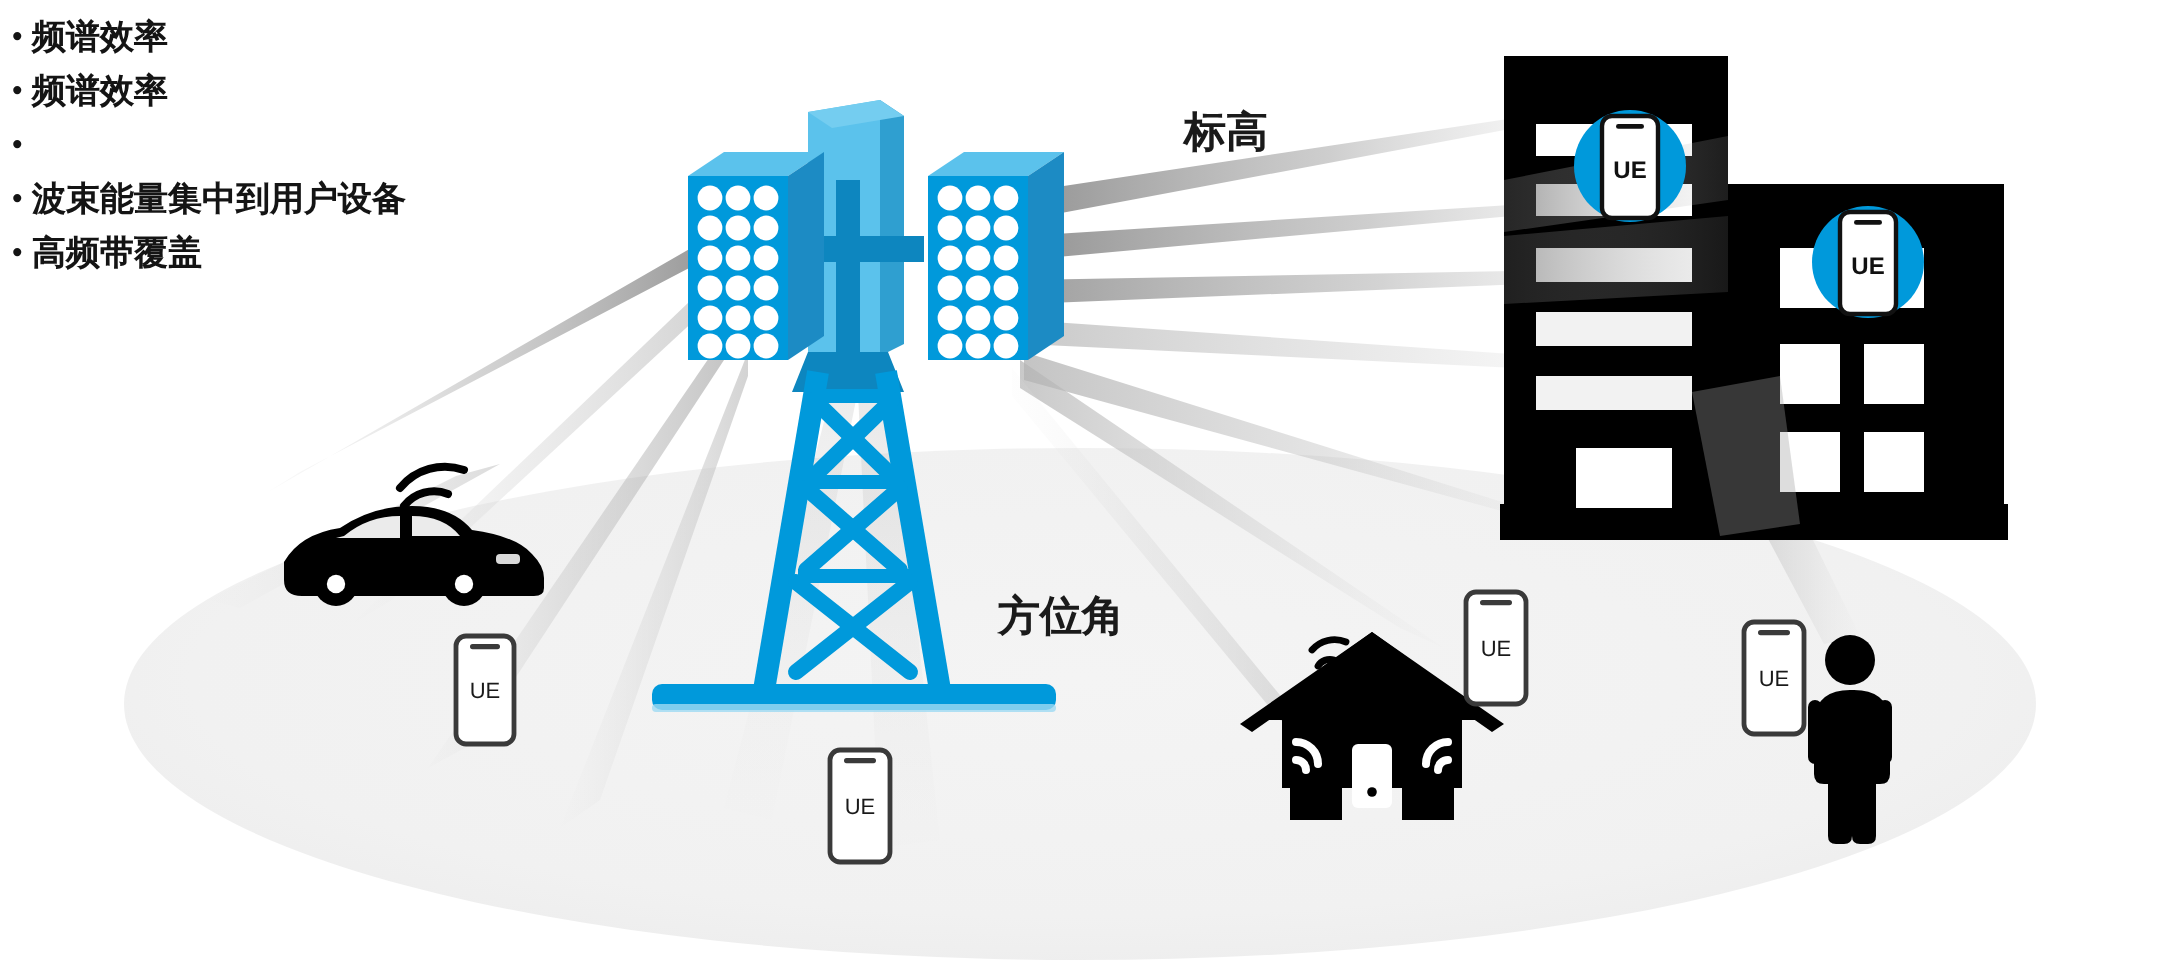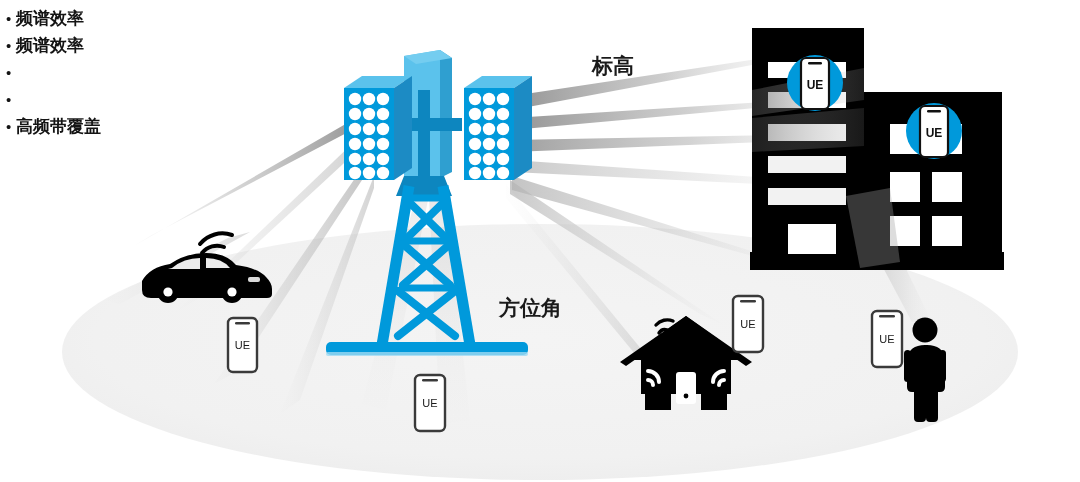--- a/index.html
+++ b/index.html
@@ -349,20 +349,21 @@
     </div>
     <div class="bullet-row">
       <span class="bullet-dot">•</span>
       <span class="bullet-text">频谱效率</span>
     </div>
     <div class="bullet-row">
       <span class="bullet-dot">•</span>
     </div>
     <div class="bullet-row">
       <span class="bullet-dot">•</span>
+      <span class="bullet-text">波束能量集中到用户设备</span>
     </div>
     <div class="bullet-row">
       <span class="bullet-dot">•</span>
       <span class="bullet-text">高频带覆盖</span>
     </div>
   </div>
 
   <div class="diagram-label" id="label-elevation">标高</div>
   <div class="diagram-label" id="label-azimuth">方位角</div>
 

